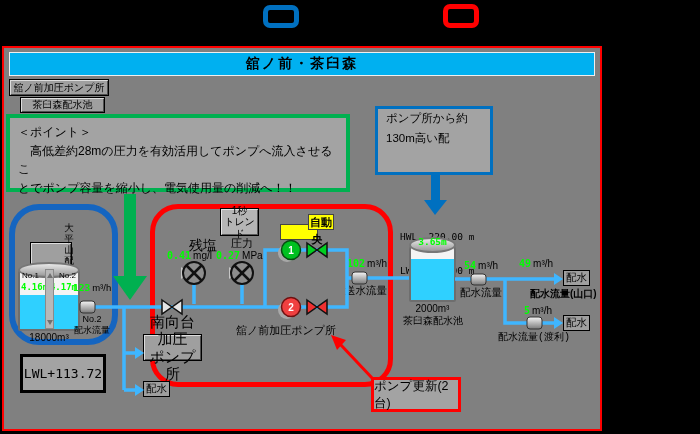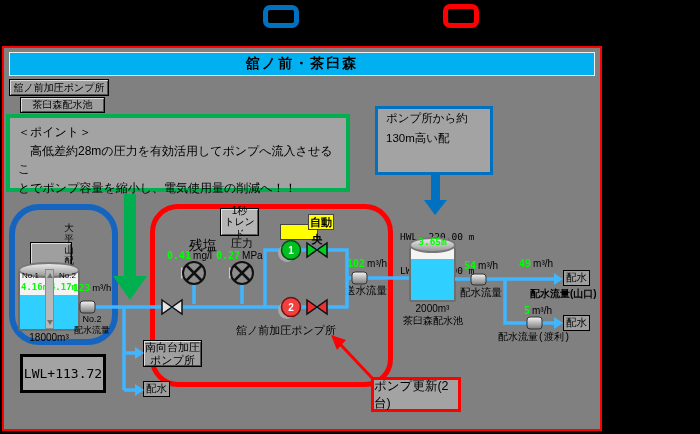--- a/index.html
+++ b/index.html
@@ -166,21 +166,21 @@
   <div class="lbl" style="left:526px; top:240px;font-weight:bold;">配水流量(山口)</div>
 
   <div class="flow" style="left:520px; top:257px;">
     <span class="v">5</span><span class="u">m³/h</span>
   </div>
   <div class="lbl" style="left:494px; top:284px;font-family:Liberation Mono, monospace;">配水流量(渡利)</div>
 
   <div class="haisui" style="left:559px; top:222px;">配水</div>
   <div class="haisui" style="left:559px; top:267px;">配水</div>
 
-  <div class="btn" style="left:139px; top:292px; width:59px; height:27px; font-size:11px;">
+  <div class="btn" style="left:139px; top:286px; width:59px; height:27px; font-size:15px;">
     <div>
       <div>南向台加圧</div>
       <div>ポンプ所</div>
     </div>
   </div>
   <div class="haisui" style="left:139px; top:333px;">配水</div>
 
   <div class="whitebox blk-box" style="left:16px; top:306px; width:86px; height:39px;">LWL+113.72</div>
   <div class="whitebox red-note" style="left:367px; top:329px; width:90px; height:35px;">ポンプ更新(2台)</div>
 

